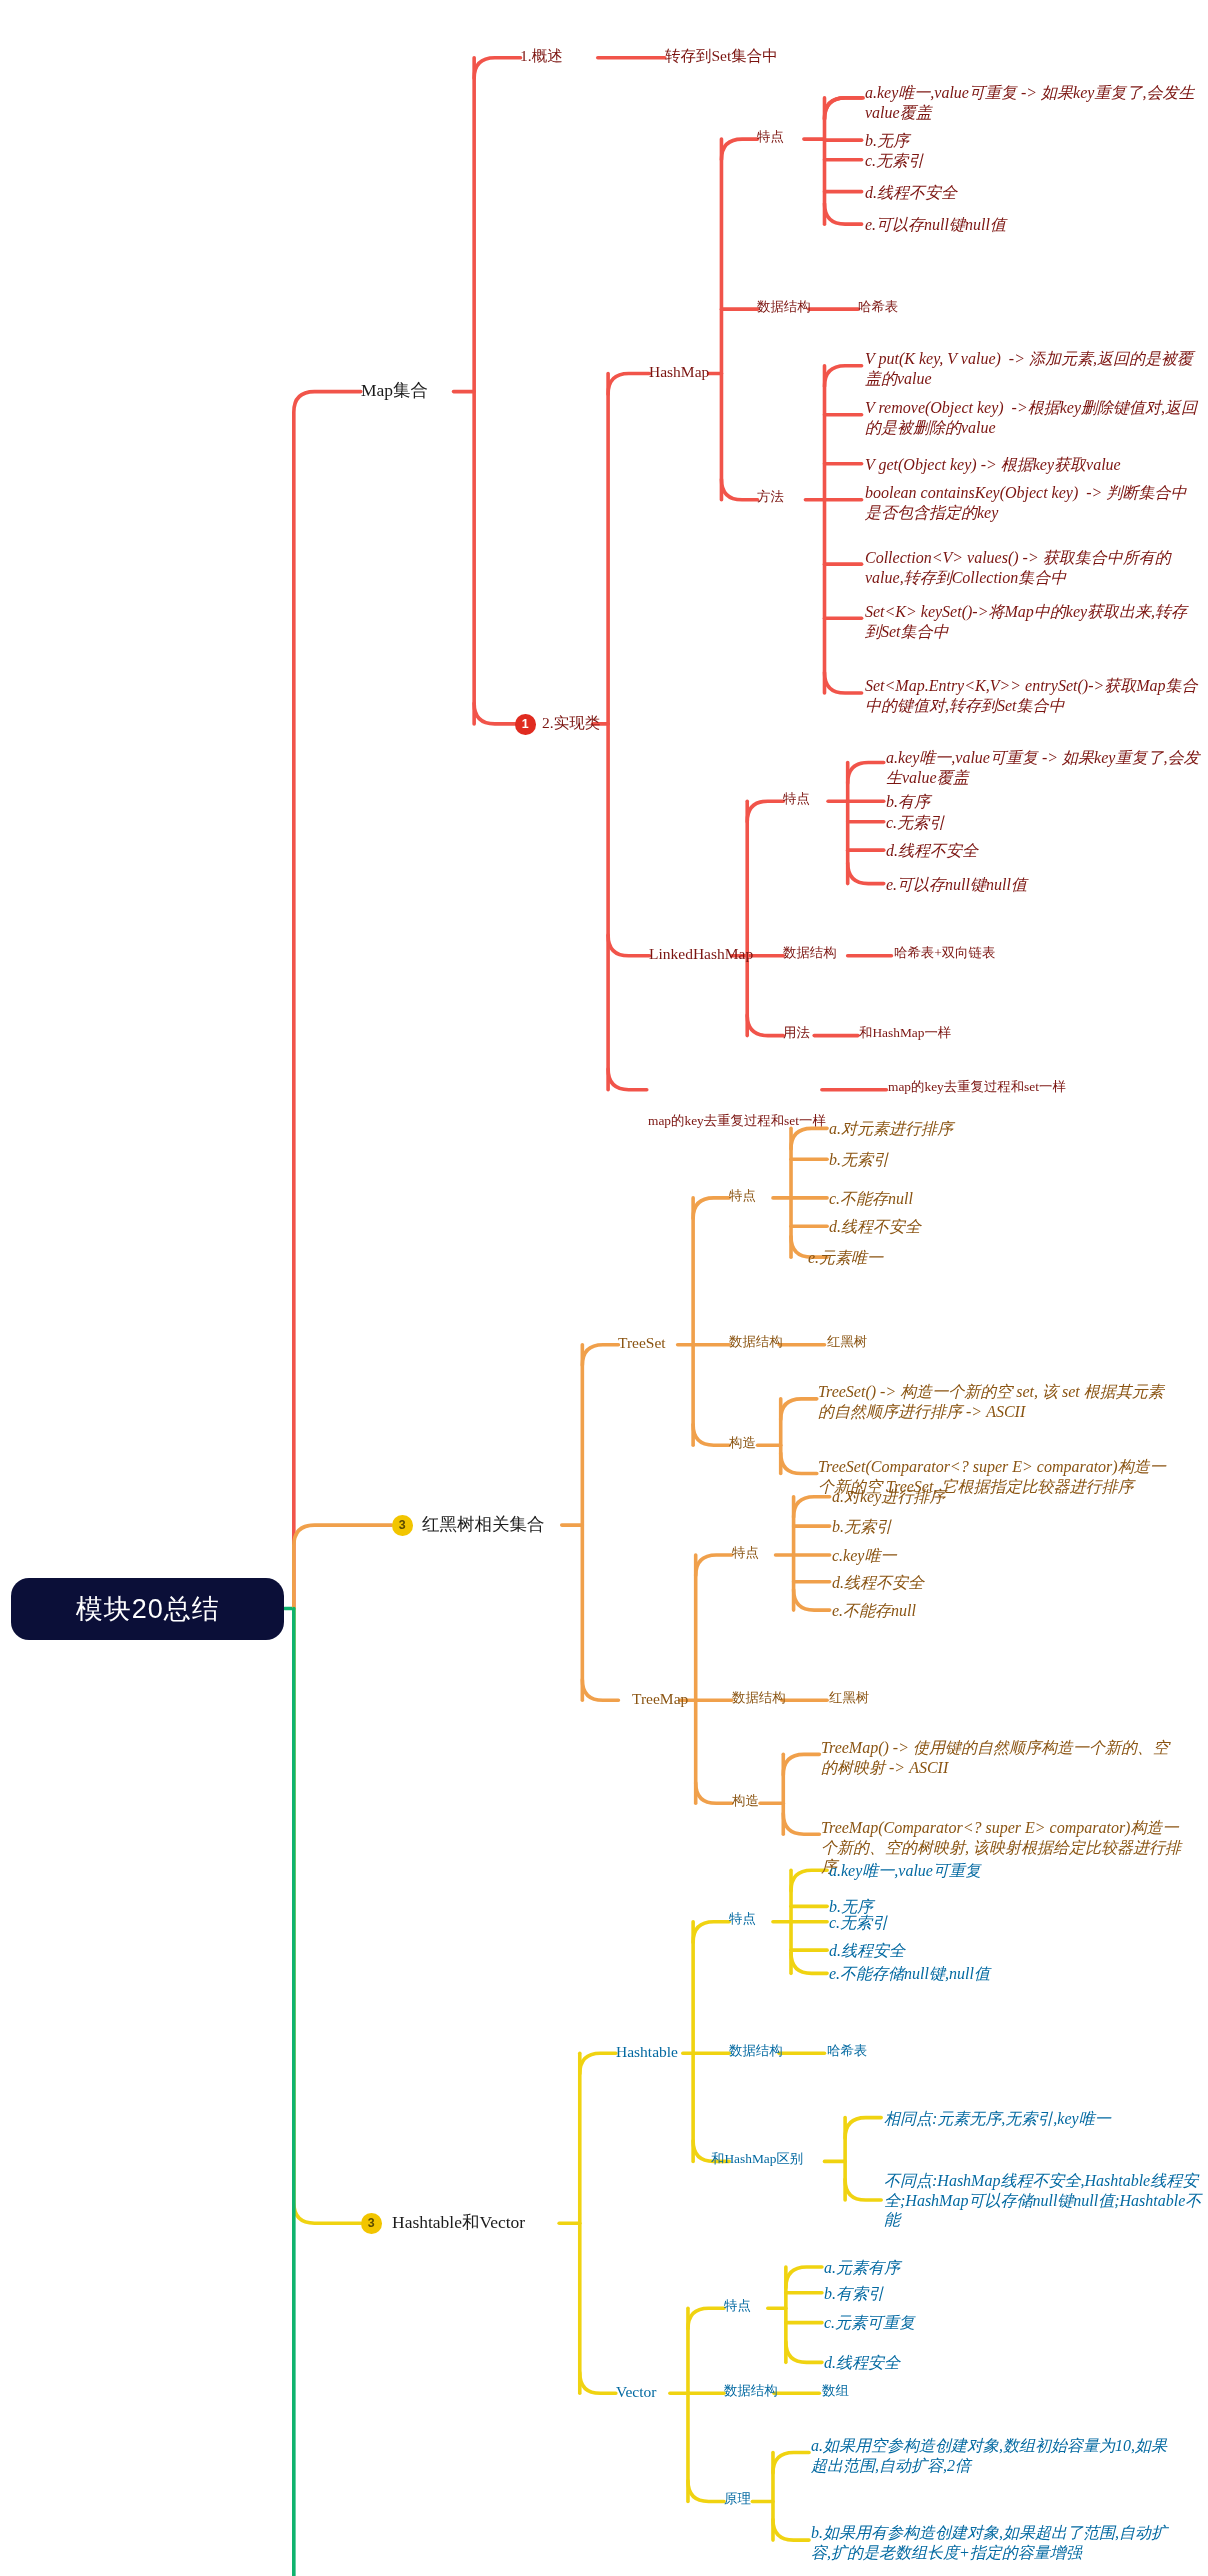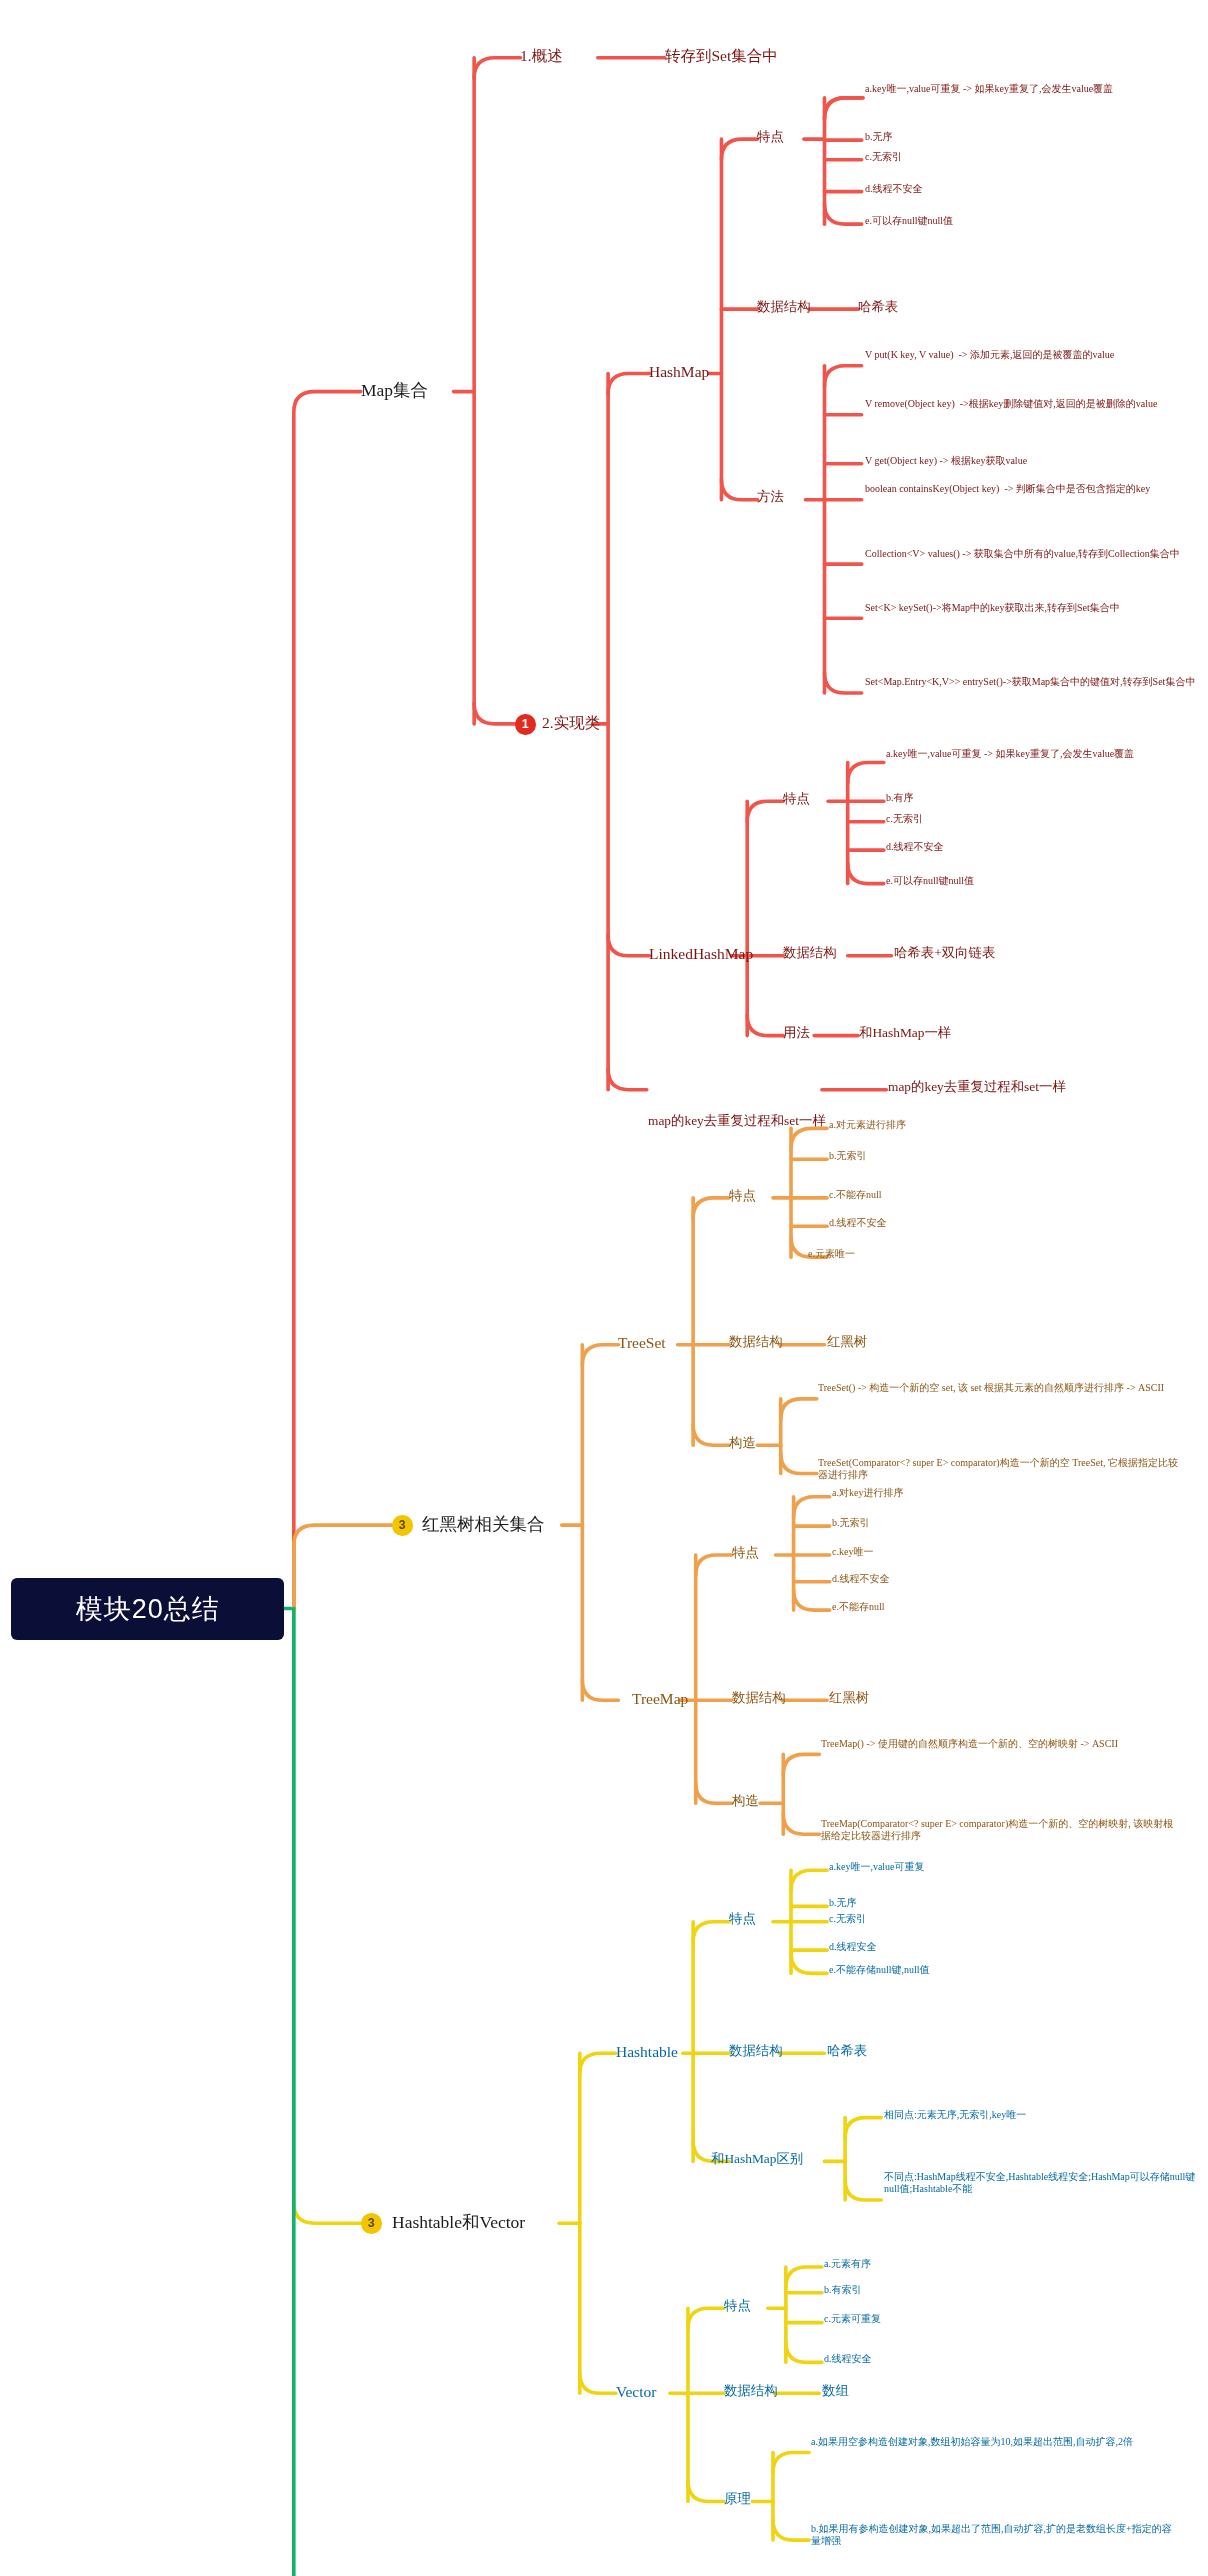--- a/index.html
+++ b/index.html
@@ -6,36 +6,36 @@
   body {
     width:1209px; height:3146px; position:relative; overflow:hidden;
     font-family:"Liberation Serif", "DejaVu Serif", serif;
   }
   #canvas { position:absolute; inset:0; }
   svg.links { position:absolute; left:0; top:0; width:1209px; height:3146px; pointer-events:none; }
   .lbl  { position:absolute; white-space:pre-wrap; line-height:1.22; }
 
   
   .root-box{
-    position:absolute; background:#0b0f38; border-radius:6px;
+    position:absolute; background:#0b0f38; border-radius:18px;
     display:flex; align-items:center; justify-content:center;
     color:#ffffff; font-size:27px; letter-spacing:1px;
     font-family:"Liberation Sans","DejaVu Sans",sans-serif;
     padding:0 17.5px; box-sizing:border-box;
   }
 
   
   .l1 { font-size:17.5px; color:#1c1c1c; font-family:"Liberation Serif",serif; }
   .txt-red    { color:#7b1410; }
   .txt-orange { color:#8a5412; }
   .txt-yellow { color:#0369a1; }
 
   .s-lg { font-size:15.5px; }
   .s-md { font-size:13.4px; }
-  .s-sm { font-size:10px; }
+  .s-sm { font-size:16px;font-style:italic; }
 
   
   .badge{
     position:absolute; width:20.6px; height:20.6px; border-radius:50%;
     display:flex; align-items:center; justify-content:center;
     color:#fff; font-size:12.4px; font-weight:bold;
     font-family:"Liberation Sans",sans-serif;
   }
   .badge-red{ background:#e02b20; }
   .badge-yellow{ background:#f2c500; color:#5a4a00; }

